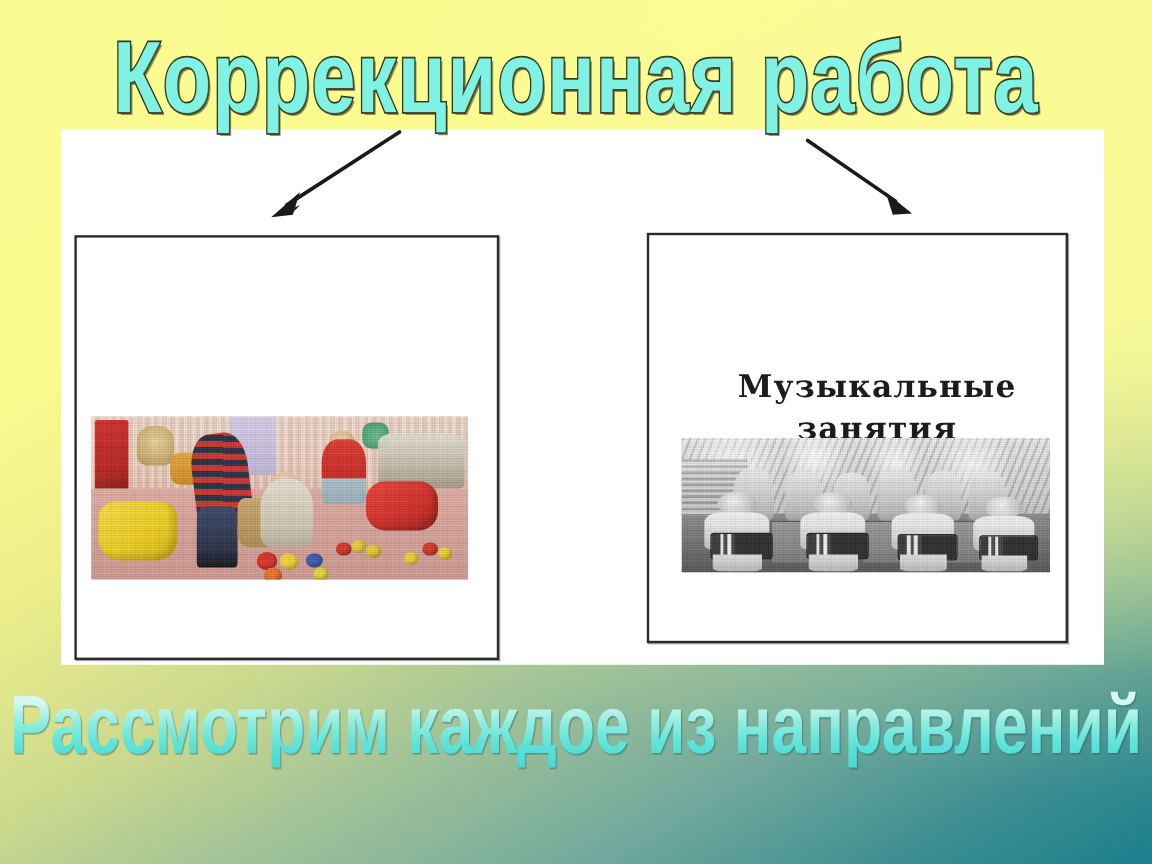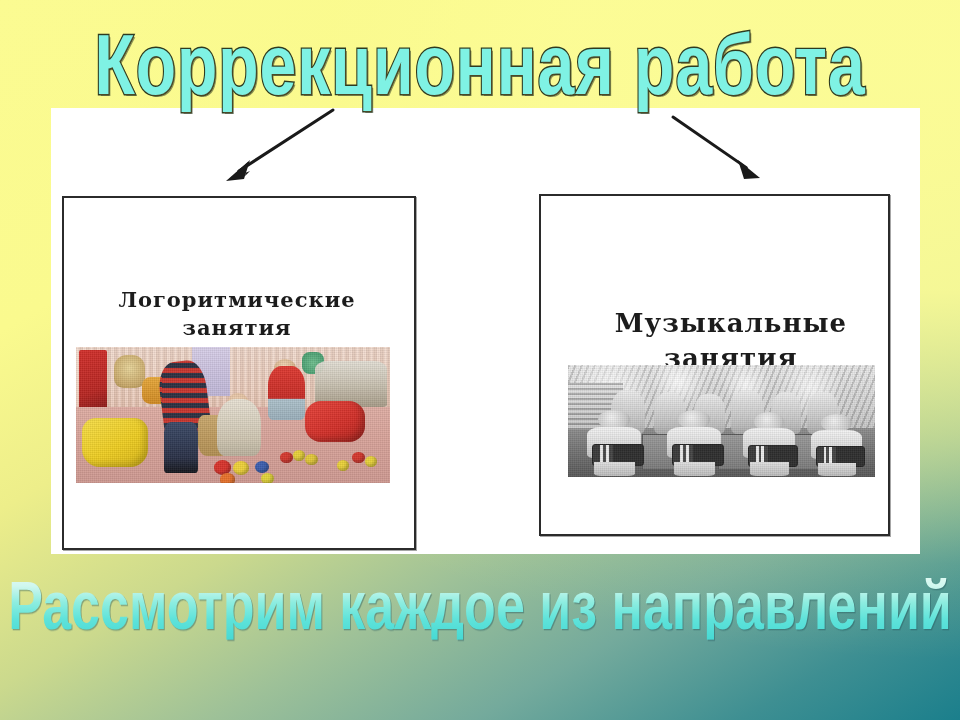--- a/index.html
+++ b/index.html
@@ -315,21 +315,20 @@
 <body>
 
 <div id="slide">
   <div id="bg-wash"></div>
 
   <div id="content-panel"></div>
 
   <div class="wordart" id="title-wordart">Коррекционная работа</div>
 
   <div class="frame-box" id="box-left"></div>
-  <div class="box-caption" id="caption-left">Логоритмические занятия</div>
 
   <div class="photo" id="photo-left">
     <div class="ph-layer lp-wall"></div>
     <div class="ph-layer lp-floor"></div>
     <div class="ph-layer lp-curtain-red"></div>
     <div class="ph-layer lp-deco1"></div>
     <div class="ph-layer lp-deco2"></div>
     <div class="ph-layer lp-curtain-pink"></div>
     <div class="ph-layer lp-deco3"></div>
     <div class="ph-layer lp-bench-kids"></div>

